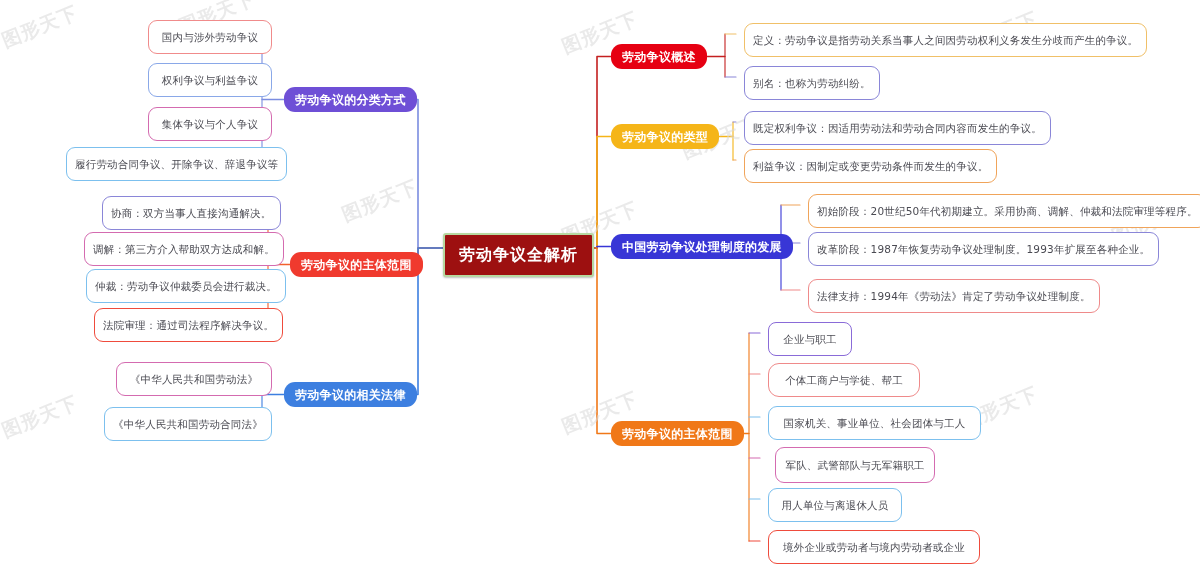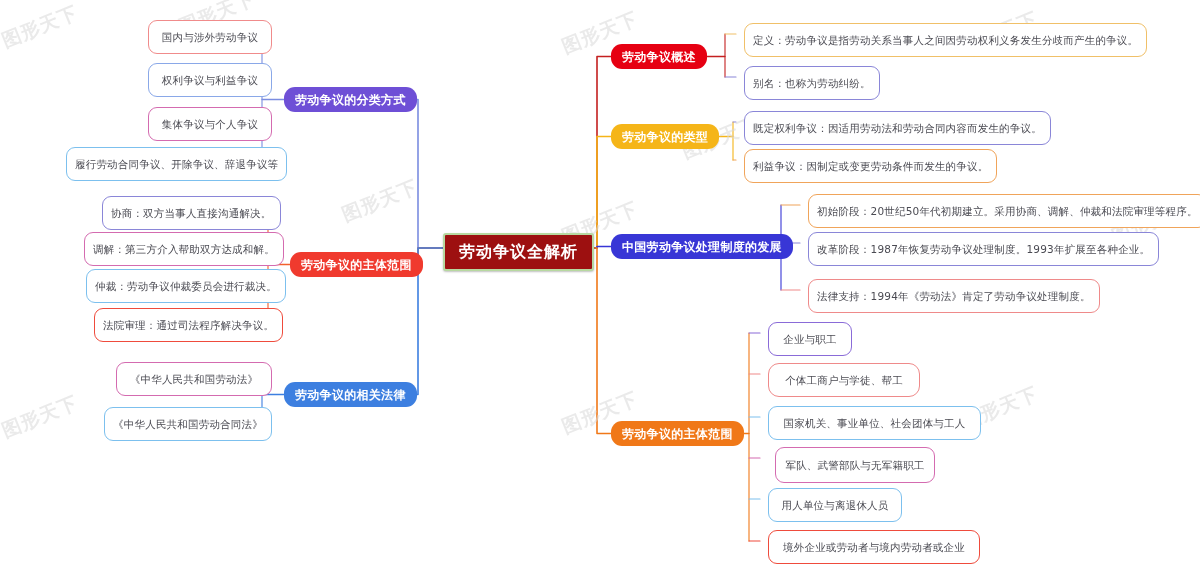--- a/index.html
+++ b/index.html
@@ -127,21 +127,21 @@
     <div class="wm" style="left: 0px; top: 404px;">图形天下</div>
     <div class="wm" style="left: 177px; top: 0px;">图形天下</div>
     <div class="wm" style="left: 340px; top: 188px;">图形天下</div>
     <div class="wm" style="left: 560px; top: 20px;">图形天下</div>
     <div class="wm" style="left: 560px; top: 210px;">图形天下</div>
     <div class="wm" style="left: 560px; top: 400px;">图形天下</div>
     <div class="wm" style="left: 680px; top: 125px;">图形天下</div>
     <div class="wm" style="left: 960px; top: 20px;">图形天下</div>
     <div class="wm" style="left: 960px; top: 395px;">图形天下</div>
     <div class="wm" style="left: 1110px; top: 210px;">图形天下</div>
-    <div class="node central" style="left: 443px; top: 233px; min-width: 131px; height: 38px; background: rgb(157, 16, 16); color: rgb(255, 255, 255); border-color: rgb(183, 216, 160);">劳动争议全解析</div>
+    <div class="node central" style="left: 443px; top: 233px; min-width: 131px; height: 44px; background: rgb(157, 16, 16); color: rgb(255, 255, 255); border-color: rgb(183, 216, 160);">劳动争议全解析</div>
     <div class="node branch" style="left: 284px; top: 87px; min-width: 118px; height: 25px; background: rgb(110, 79, 214);">劳动争议的分类方式</div>
     <div class="node leaf" style="left: 140px; top: 20px; min-width: 124px; height: 22px; border-color: rgb(240, 139, 139); color: rgb(74, 74, 82);">国内与涉外劳动争议</div>
     <div class="node leaf" style="left: 140px; top: 63px; min-width: 124px; height: 22px; border-color: rgb(138, 168, 232); color: rgb(74, 74, 82);">权利争议与利益争议</div>
     <div class="node leaf" style="left: 140px; top: 107px; min-width: 124px; height: 22px; border-color: rgb(212, 107, 176); color: rgb(74, 74, 82);">集体争议与个人争议</div>
     <div class="node leaf" style="left: 58px; top: 147px; min-width: 206px; height: 22px; border-color: rgb(124, 192, 238); color: rgb(74, 74, 82);">履行劳动合同争议、开除争议、辞退争议等</div>
     <div class="node branch" style="left: 290px; top: 252px; min-width: 112px; height: 25px; background: rgb(240, 58, 46);">劳动争议的主体范围</div>
     <div class="node leaf" style="left: 94px; top: 196px; min-width: 170px; height: 22px; border-color: rgb(138, 134, 216); color: rgb(74, 74, 82);">协商：双方当事人直接沟通解决。</div>
     <div class="node leaf" style="left: 76px; top: 232px; min-width: 188px; height: 22px; border-color: rgb(212, 107, 176); color: rgb(74, 74, 82);">调解：第三方介入帮助双方达成和解。</div>
     <div class="node leaf" style="left: 78px; top: 269px; min-width: 186px; height: 34px; border-color: rgb(124, 192, 238); color: rgb(74, 74, 82);">仲裁：劳动争议仲裁委员会进行裁决。</div>
     <div class="node leaf" style="left: 86px; top: 308px; min-width: 178px; height: 22px; border-color: rgb(239, 75, 60); color: rgb(74, 74, 82);">法院审理：通过司法程序解决争议。</div>
@@ -152,19 +152,19 @@
     <div class="node leaf" style="left: 736px; top: 23px; min-width: 345px; height: 22px; border-color: rgb(240, 192, 104); color: rgb(74, 74, 82);">定义：劳动争议是指劳动关系当事人之间因劳动权利义务发生分歧而产生的争议。</div>
     <div class="node leaf" style="left: 736px; top: 66px; min-width: 120px; height: 22px; border-color: rgb(138, 134, 216); color: rgb(74, 74, 82);">别名：也称为劳动纠纷。</div>
     <div class="node branch" style="left: 611px; top: 124px; min-width: 100px; height: 25px; background: rgb(245, 181, 24);">劳动争议的类型</div>
     <div class="node leaf" style="left: 736px; top: 111px; min-width: 275px; height: 22px; border-color: rgb(138, 134, 216); color: rgb(74, 74, 82);">既定权利争议：因适用劳动法和劳动合同内容而发生的争议。</div>
     <div class="node leaf" style="left: 736px; top: 149px; min-width: 240px; height: 22px; border-color: rgb(240, 164, 90); color: rgb(74, 74, 82);">利益争议：因制定或变更劳动条件而发生的争议。</div>
     <div class="node branch" style="left: 611px; top: 234px; min-width: 148px; height: 25px; background: rgb(56, 54, 214);">中国劳动争议处理制度的发展</div>
     <div class="node leaf" style="left: 800px; top: 194px; min-width: 354px; height: 22px; border-color: rgb(240, 164, 90); color: rgb(74, 74, 82);">初始阶段：20世纪50年代初期建立。采用协商、调解、仲裁和法院审理等程序。</div>
     <div class="node leaf" style="left: 800px; top: 232px; min-width: 306px; height: 22px; border-color: rgb(138, 134, 216); color: rgb(74, 74, 82);">改革阶段：1987年恢复劳动争议处理制度。1993年扩展至各种企业。</div>
     <div class="node leaf" style="left: 800px; top: 279px; min-width: 256px; height: 22px; border-color: rgb(239, 138, 138); color: rgb(74, 74, 82);">法律支持：1994年《劳动法》肯定了劳动争议处理制度。</div>
     <div class="node branch" style="left: 611px; top: 421px; min-width: 116px; height: 25px; background: rgb(240, 120, 24);">劳动争议的主体范围</div>
-    <div class="node leaf" style="left: 760px; top: 322px; min-width: 84px; height: 22px; border-color: rgb(138, 107, 216); color: rgb(74, 74, 82);">企业与职工</div>
+    <div class="node leaf" style="left: 760px; top: 322px; min-width: 84px; height: 22px; border-color: rgb(138, 107, 216); color: rgb(74, 74, 82); border-radius: 8px;">企业与职工</div>
     <div class="node leaf" style="left: 760px; top: 363px; min-width: 152px; height: 22px; border-color: rgb(239, 138, 138); color: rgb(74, 74, 82); border-radius: 11px;">个体工商户与学徒、帮工</div>
     <div class="node leaf" style="left: 760px; top: 406px; min-width: 213px; height: 22px; border-color: rgb(124, 192, 238); color: rgb(74, 74, 82);">国家机关、事业单位、社会团体与工人</div>
     <div class="node leaf" style="left: 767px; top: 447px; min-width: 160px; height: 36px; border-color: rgb(212, 107, 176); color: rgb(74, 74, 82);">军队、武警部队与无军籍职工</div>
     <div class="node leaf" style="left: 760px; top: 488px; min-width: 134px; height: 22px; border-color: rgb(124, 192, 238); color: rgb(74, 74, 82);">用人单位与离退休人员</div>
     <div class="node leaf" style="left: 760px; top: 530px; min-width: 212px; height: 22px; border-color: rgb(239, 75, 60); color: rgb(74, 74, 82);">境外企业或劳动者与境内劳动者或企业</div>
   </div>
 
 </body></html>

